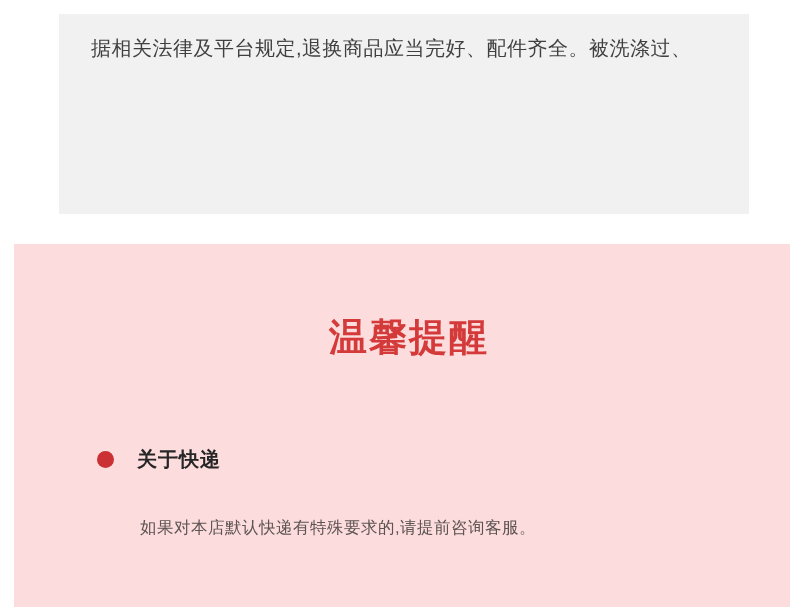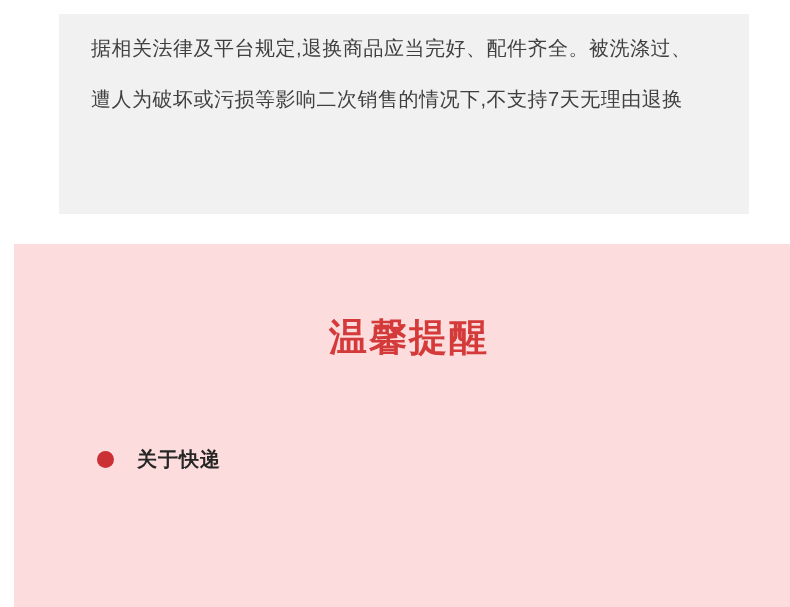--- a/index.html
+++ b/index.html
@@ -94,32 +94,34 @@
     white-space: nowrap;
   }
 </style>
 </head>
 <body>
 
 <div class="page">
 
   <div class="policy-card">
     <div class="policy-line">据相关法律及平台规定,退换商品应当完好、配件齐全。被洗涤过、</div>
-    <div class="policy-line">遭人为破坏或污损等影响二次销售的情况下,不支持7天无理由退换</div>
   </div>
 
   <div class="reminder-section">
     <div class="reminder-title">温馨提醒</div>
 
     <div class="reminder-list">
 
 
       <div class="reminder-item">
         <div class="item-heading-row">
           <span class="bullet-dot"></span>
           <span class="item-heading">关于快递</span>
         </div>
+        <div class="item-body">
+          <div class="item-body-line">如果对本店默认快递有特殊要求的,请提前咨询客服。</div>
+        </div>
       </div>
 
     </div>
   </div>
 
 </div>
 
 </body></html>

